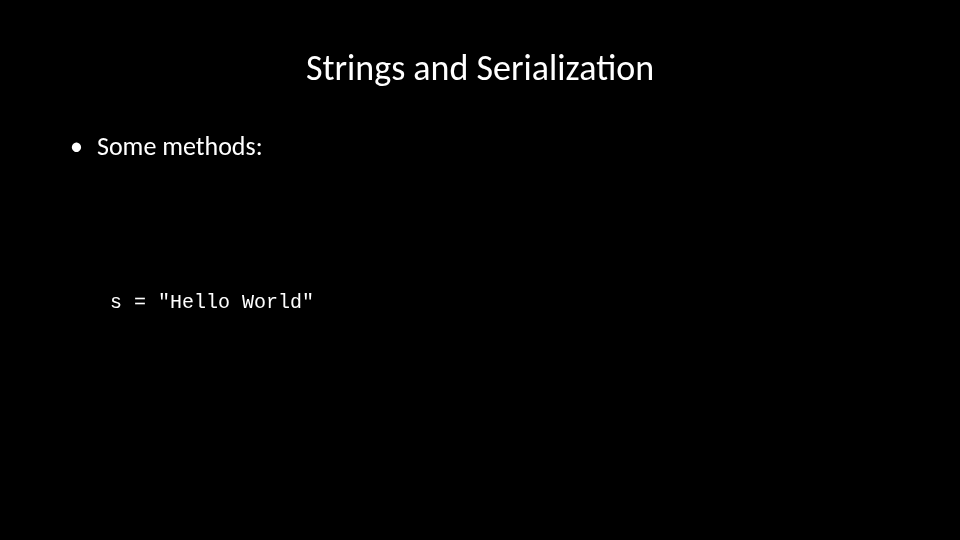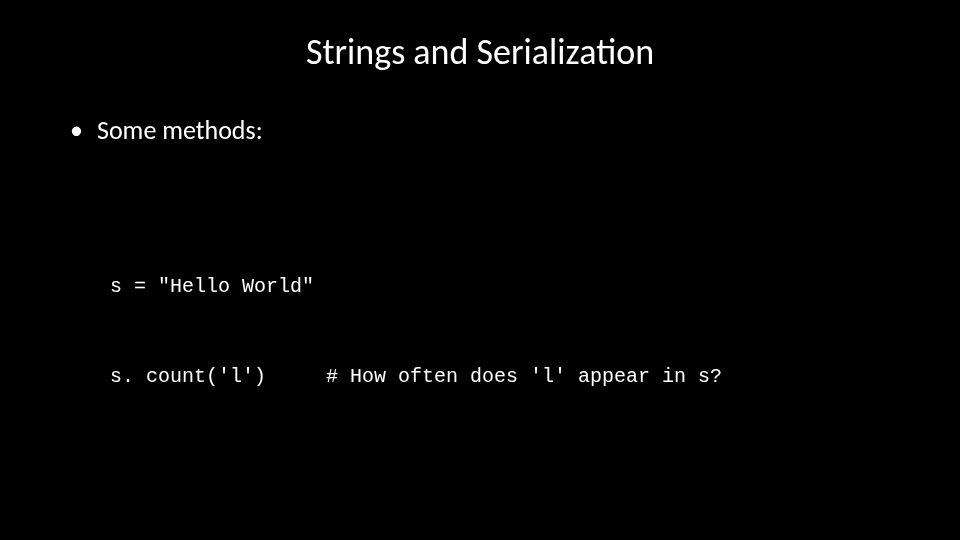--- a/index.html
+++ b/index.html
@@ -17,21 +17,21 @@
     }
     .slide {
       width: 100%;
       height: 100%;
       padding: 20px 60px;
     }
     .title {
       font-size: 36px;
       font-weight: 400;
       text-align: center;
-      margin-top: 10px;
+      margin-top: 26px;
       margin-bottom: 40px;
     }
     .bullet-row {
       display: flex;
       align-items: baseline;
       margin-bottom: 5px;
     }
     .bullet-dot {
       font-size: 26px;
       margin-right: 14px;
@@ -59,18 +59,17 @@
   <h1 class="title">Strings and Serialization</h1>
 
   <div class="bullet-row">
     <span class="bullet-dot">•</span>
     <span class="bullet-text">Some methods:</span>
   </div>
 
   <div class="code-block">
     <div class="code-group">
       <div>s = "Hello World"</div>
-      <div>s. count('l')     # How often does 'l' appear in s?</div>
     </div>
     
     
   </div>
 </div>
 
 </body></html>

